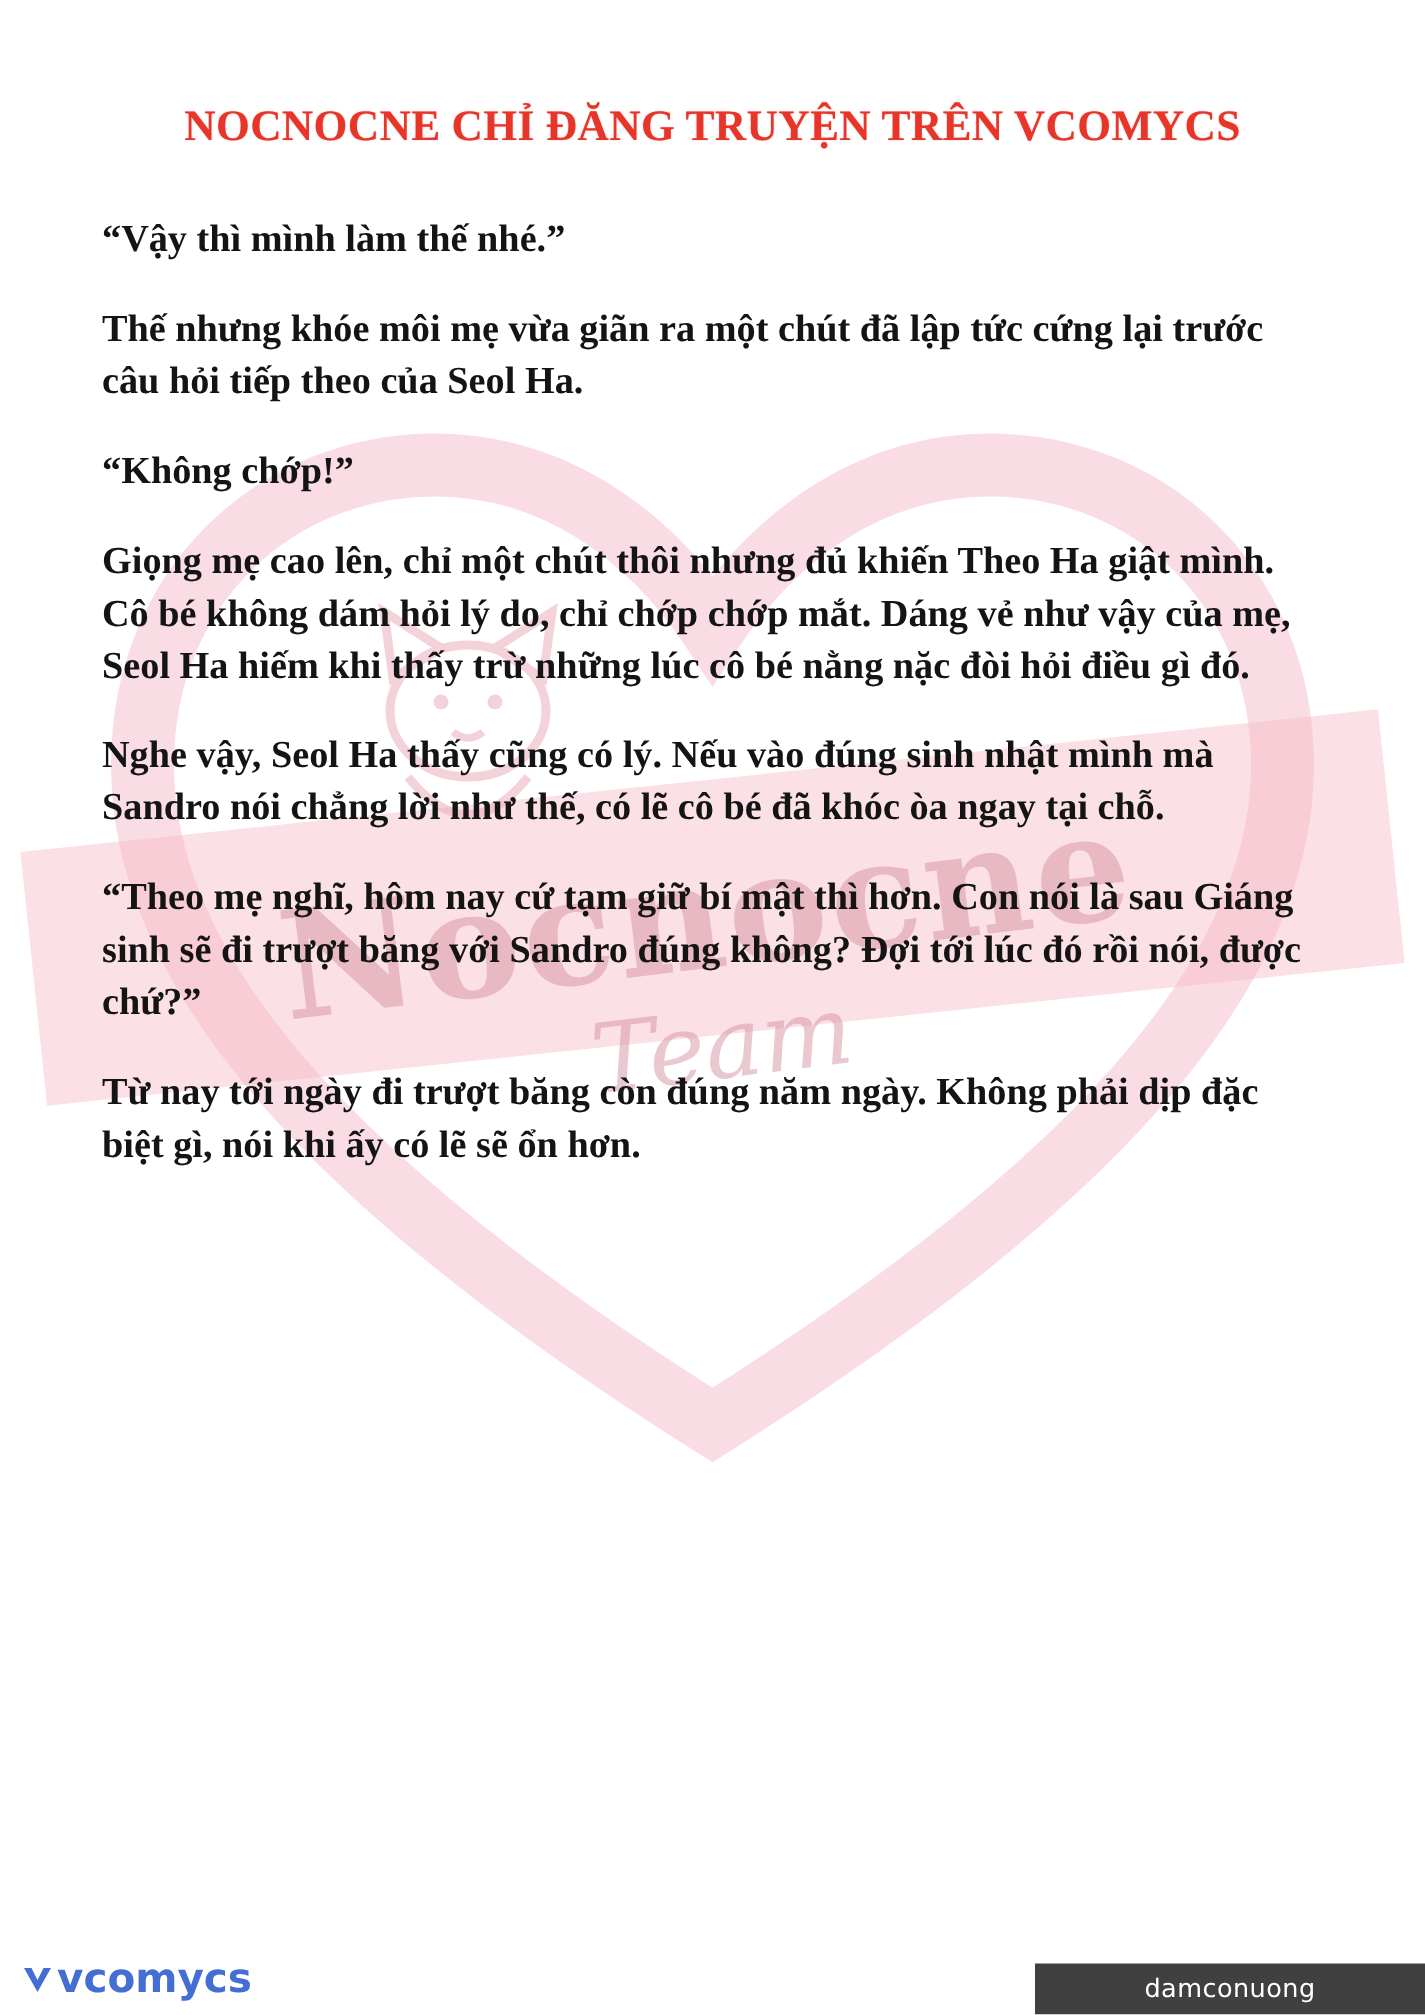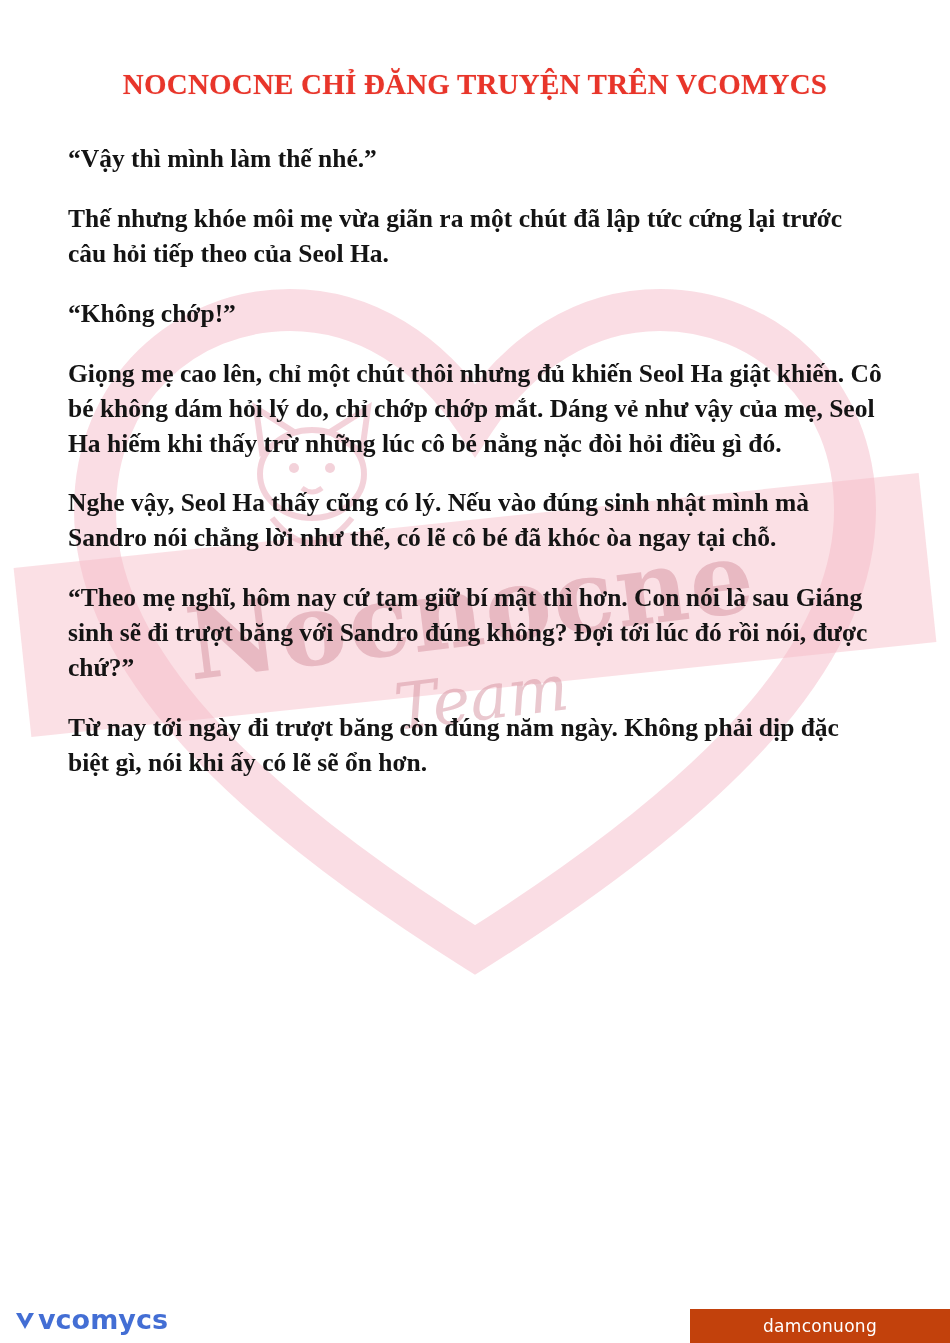--- a/index.html
+++ b/index.html
@@ -137,21 +137,21 @@
     margin-right: 2px;
     position: relative;
     top: 3px;
   }
   .footer-right {
     position: absolute;
     right: 0;
     bottom: 0;
     width: 260px;
     height: 34px;
-    background: #c2410c;
+    background: #404040;
     color: #ffffff;
     font-family: "DejaVu Sans", sans-serif;
     font-size: 17px;
     display: flex;
     align-items: center;
     justify-content: center;
     letter-spacing: 0.3px;
   }
 </style>
 </head>
@@ -180,21 +180,21 @@
   </div>
 </div>
 
 <div class="content">
   <h1 class="page-title">NOCNOCNE CHỈ ĐĂNG TRUYỆN TRÊN VCOMYCS</h1>
 
   <div class="body-text">
     <p class="para">“Vậy thì mình làm thế nhé.”</p>
     <p class="para">Thế nhưng khóe môi mẹ vừa giãn ra một chút đã lập tức cứng lại trước câu hỏi tiếp theo của Seol Ha.</p>
     <p class="para">“Không chớp!”</p>
-    <p class="para">Giọng mẹ cao lên, chỉ một chút thôi nhưng đủ khiến Seol Ha giật khiến. Cô bé không dám hỏi lý do, chỉ chớp chớp mắt. Dáng vẻ như vậy của mẹ, Seol Ha hiếm khi thấy trừ những lúc cô bé nằng nặc đòi hỏi điều gì đó.</p>
+    <p class="para">Giọng mẹ cao lên, chỉ một chút thôi nhưng đủ khiến Theo Ha giật mình. Cô bé không dám hỏi lý do, chỉ chớp chớp mắt. Dáng vẻ như vậy của mẹ, Seol Ha hiếm khi thấy trừ những lúc cô bé nằng nặc đòi hỏi điều gì đó.</p>
     <p class="para">Nghe vậy, Seol Ha thấy cũng có lý. Nếu vào đúng sinh nhật mình mà Sandro nói chẳng lời như thế, có lẽ cô bé đã khóc òa ngay tại chỗ.</p>
     <p class="para">“Theo mẹ nghĩ, hôm nay cứ tạm giữ bí mật thì hơn. Con nói là sau Giáng sinh sẽ đi trượt băng với Sandro đúng không? Đợi tới lúc đó rồi nói, được chứ?”</p>
     <p class="para">Từ nay tới ngày đi trượt băng còn đúng năm ngày. Không phải dịp đặc biệt gì, nói khi ấy có lẽ sẽ ổn hơn.</p>
   </div>
 </div>
 
 <div class="footer">
   <div class="footer-logo">
     <span class="v-mark">
       <svg viewBox="0 0 22 22" width="22" height="22">

